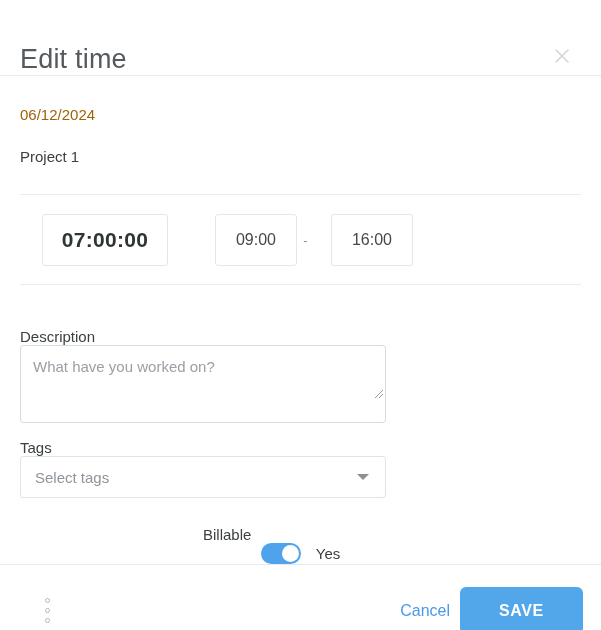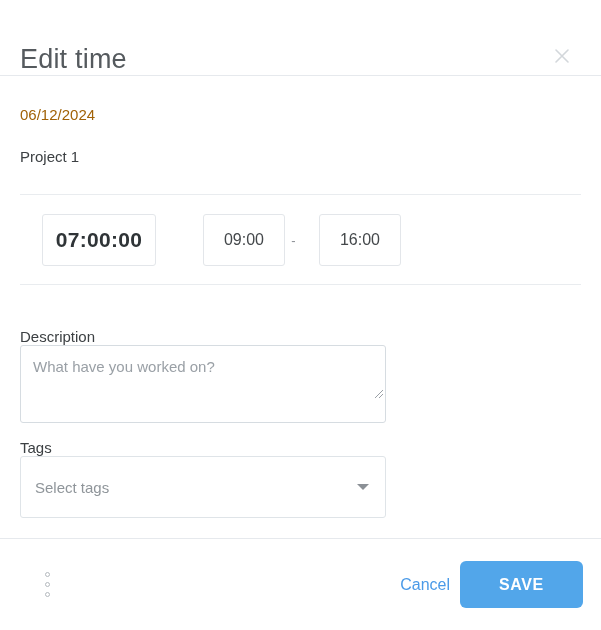--- a/index.html
+++ b/index.html
@@ -91,21 +91,21 @@
     border-radius: 3px;
     height: 52px;
     display: flex;
     align-items: center;
     justify-content: center;
     background: #fff;
     box-sizing: border-box;
     cursor: text;
   }
   .duration-box {
-    width: 114px;
+    width: 126px;
     margin-left: 22px;
     font-size: 21px;
     font-weight: bold;
     color: #2f3437;
     letter-spacing: 0.3px;
   }
   .start-box, .end-box {
     width: 82px;
     font-size: 16px;
     color: #44484b;
@@ -165,21 +165,21 @@
     position: absolute;
     right: 2px;
     bottom: 2px;
     width: 12px;
     height: 12px;
     pointer-events: none;
   }
 
   .tags-select {
     width: 366px;
-    height: 62px;
+    height: 42px;
     border: 1px solid #dfe4e8;
     border-radius: 3px;
     box-sizing: border-box;
     display: flex;
     align-items: center;
     justify-content: space-between;
     padding: 0 14px 0 14px;
     background: #fff;
     cursor: pointer;
   }
@@ -321,20 +321,29 @@
     </div>
 
     <div class="form-row row-tags">
       <div class="field-label">Tags</div>
       <div class="tags-select">
         <span class="tags-placeholder">Select tags</span>
         <span class="caret"></span>
       </div>
     </div>
 
+    <div class="form-row row-billable">
+      <div class="field-label">Billable</div>
+      <div class="toggle-wrap">
+        <div class="toggle">
+          <span class="knob"></span>
+        </div>
+        <span class="toggle-label">Yes</span>
+      </div>
+    </div>
 
   </div>
 
   <div class="footer">
     <div class="dots-menu">
       <span class="dot"></span>
       <span class="dot"></span>
       <span class="dot"></span>
     </div>
     <div class="footer-actions">

